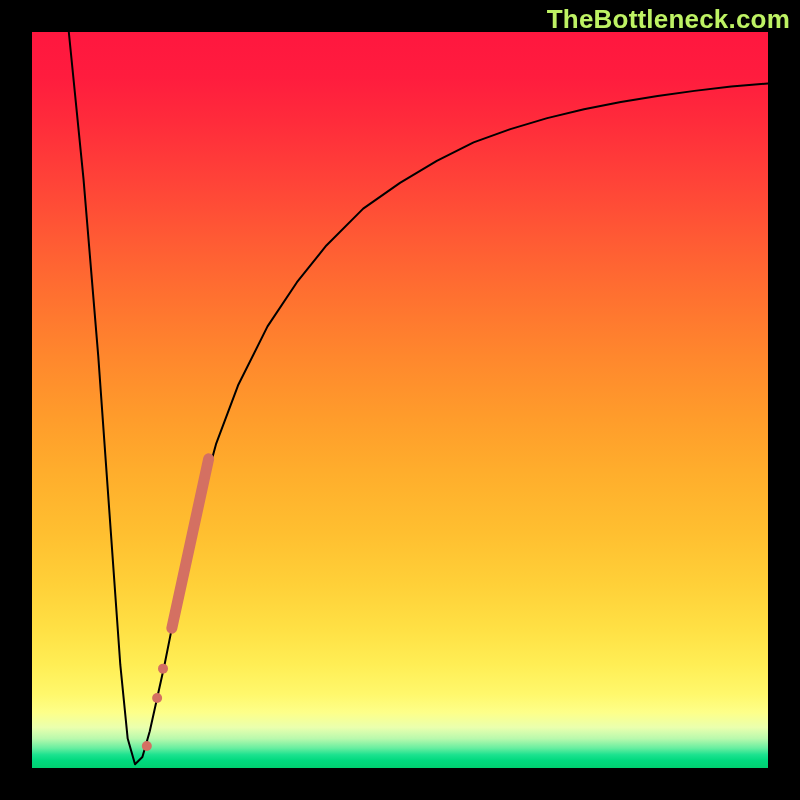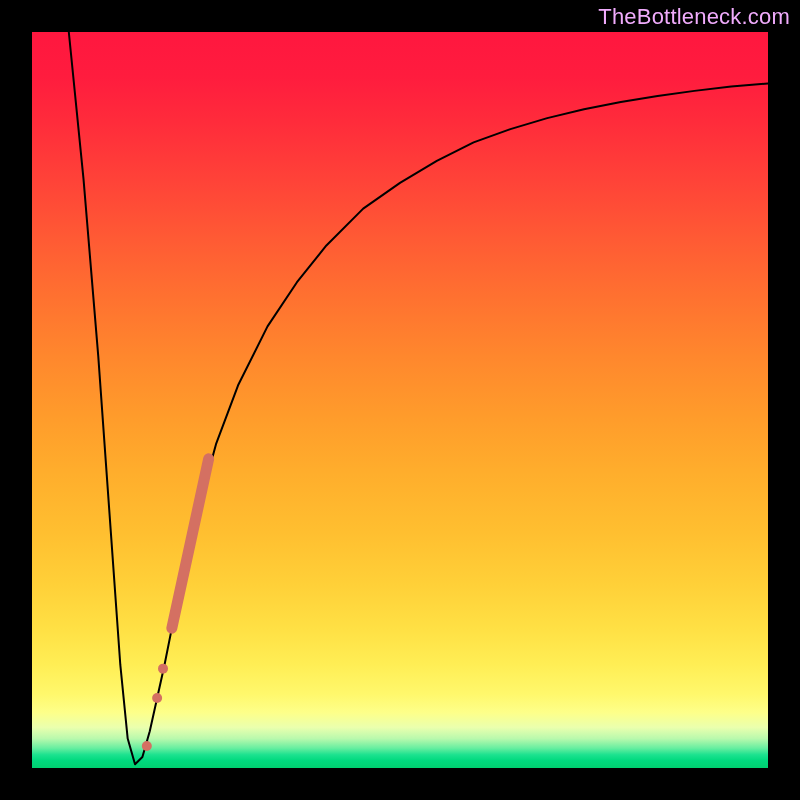--- a/index.html
+++ b/index.html
@@ -14,23 +14,23 @@
   .frame {
     position: relative;
     width: 800px;
     height: 800px;
     background: #000;
   }
   .watermark {
     position: absolute;
     top: 4px;
     right: 10px;
-    color: #f0abfc;
-    font-size: 22px;
-    font-weight: 400;
+    color: #bef264;
+    font-size: 26px;
+    font-weight: 700;
     letter-spacing: 0.2px;
     z-index: 3;
     user-select: none;
   }
   .plot-area {
     position: absolute;
     left: 32px;
     top: 32px;
     width: 736px;
     height: 736px;

